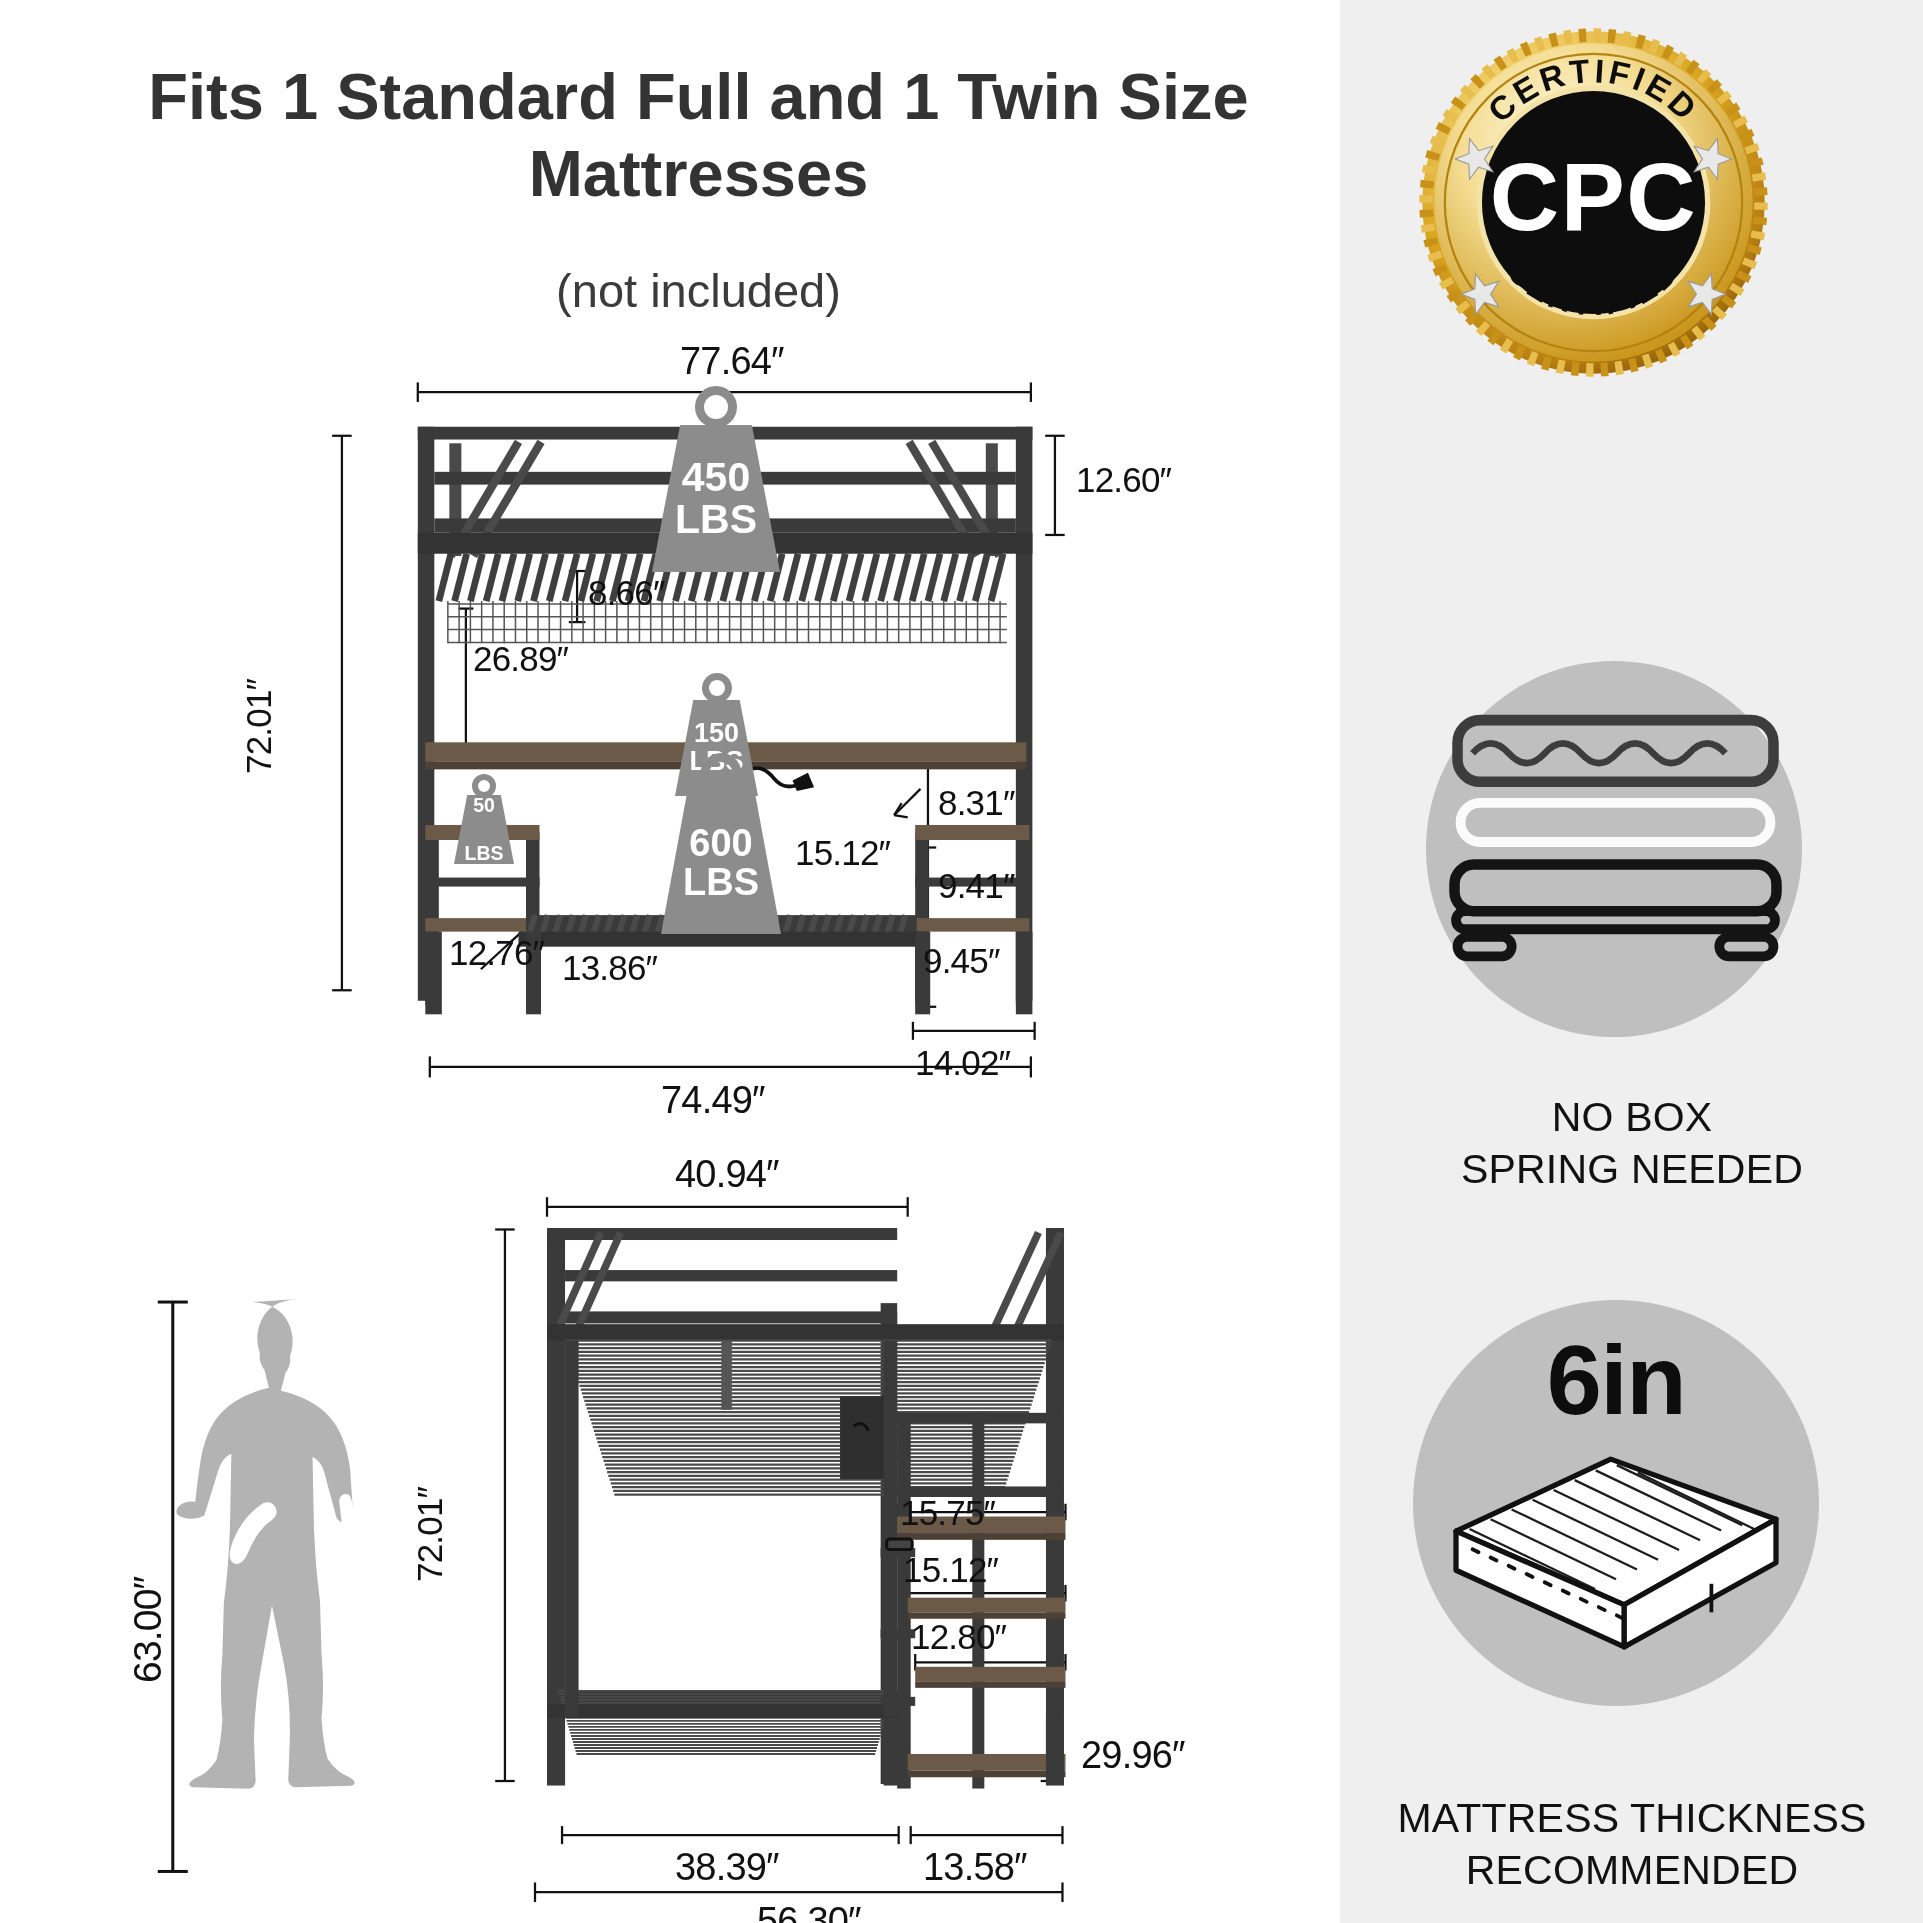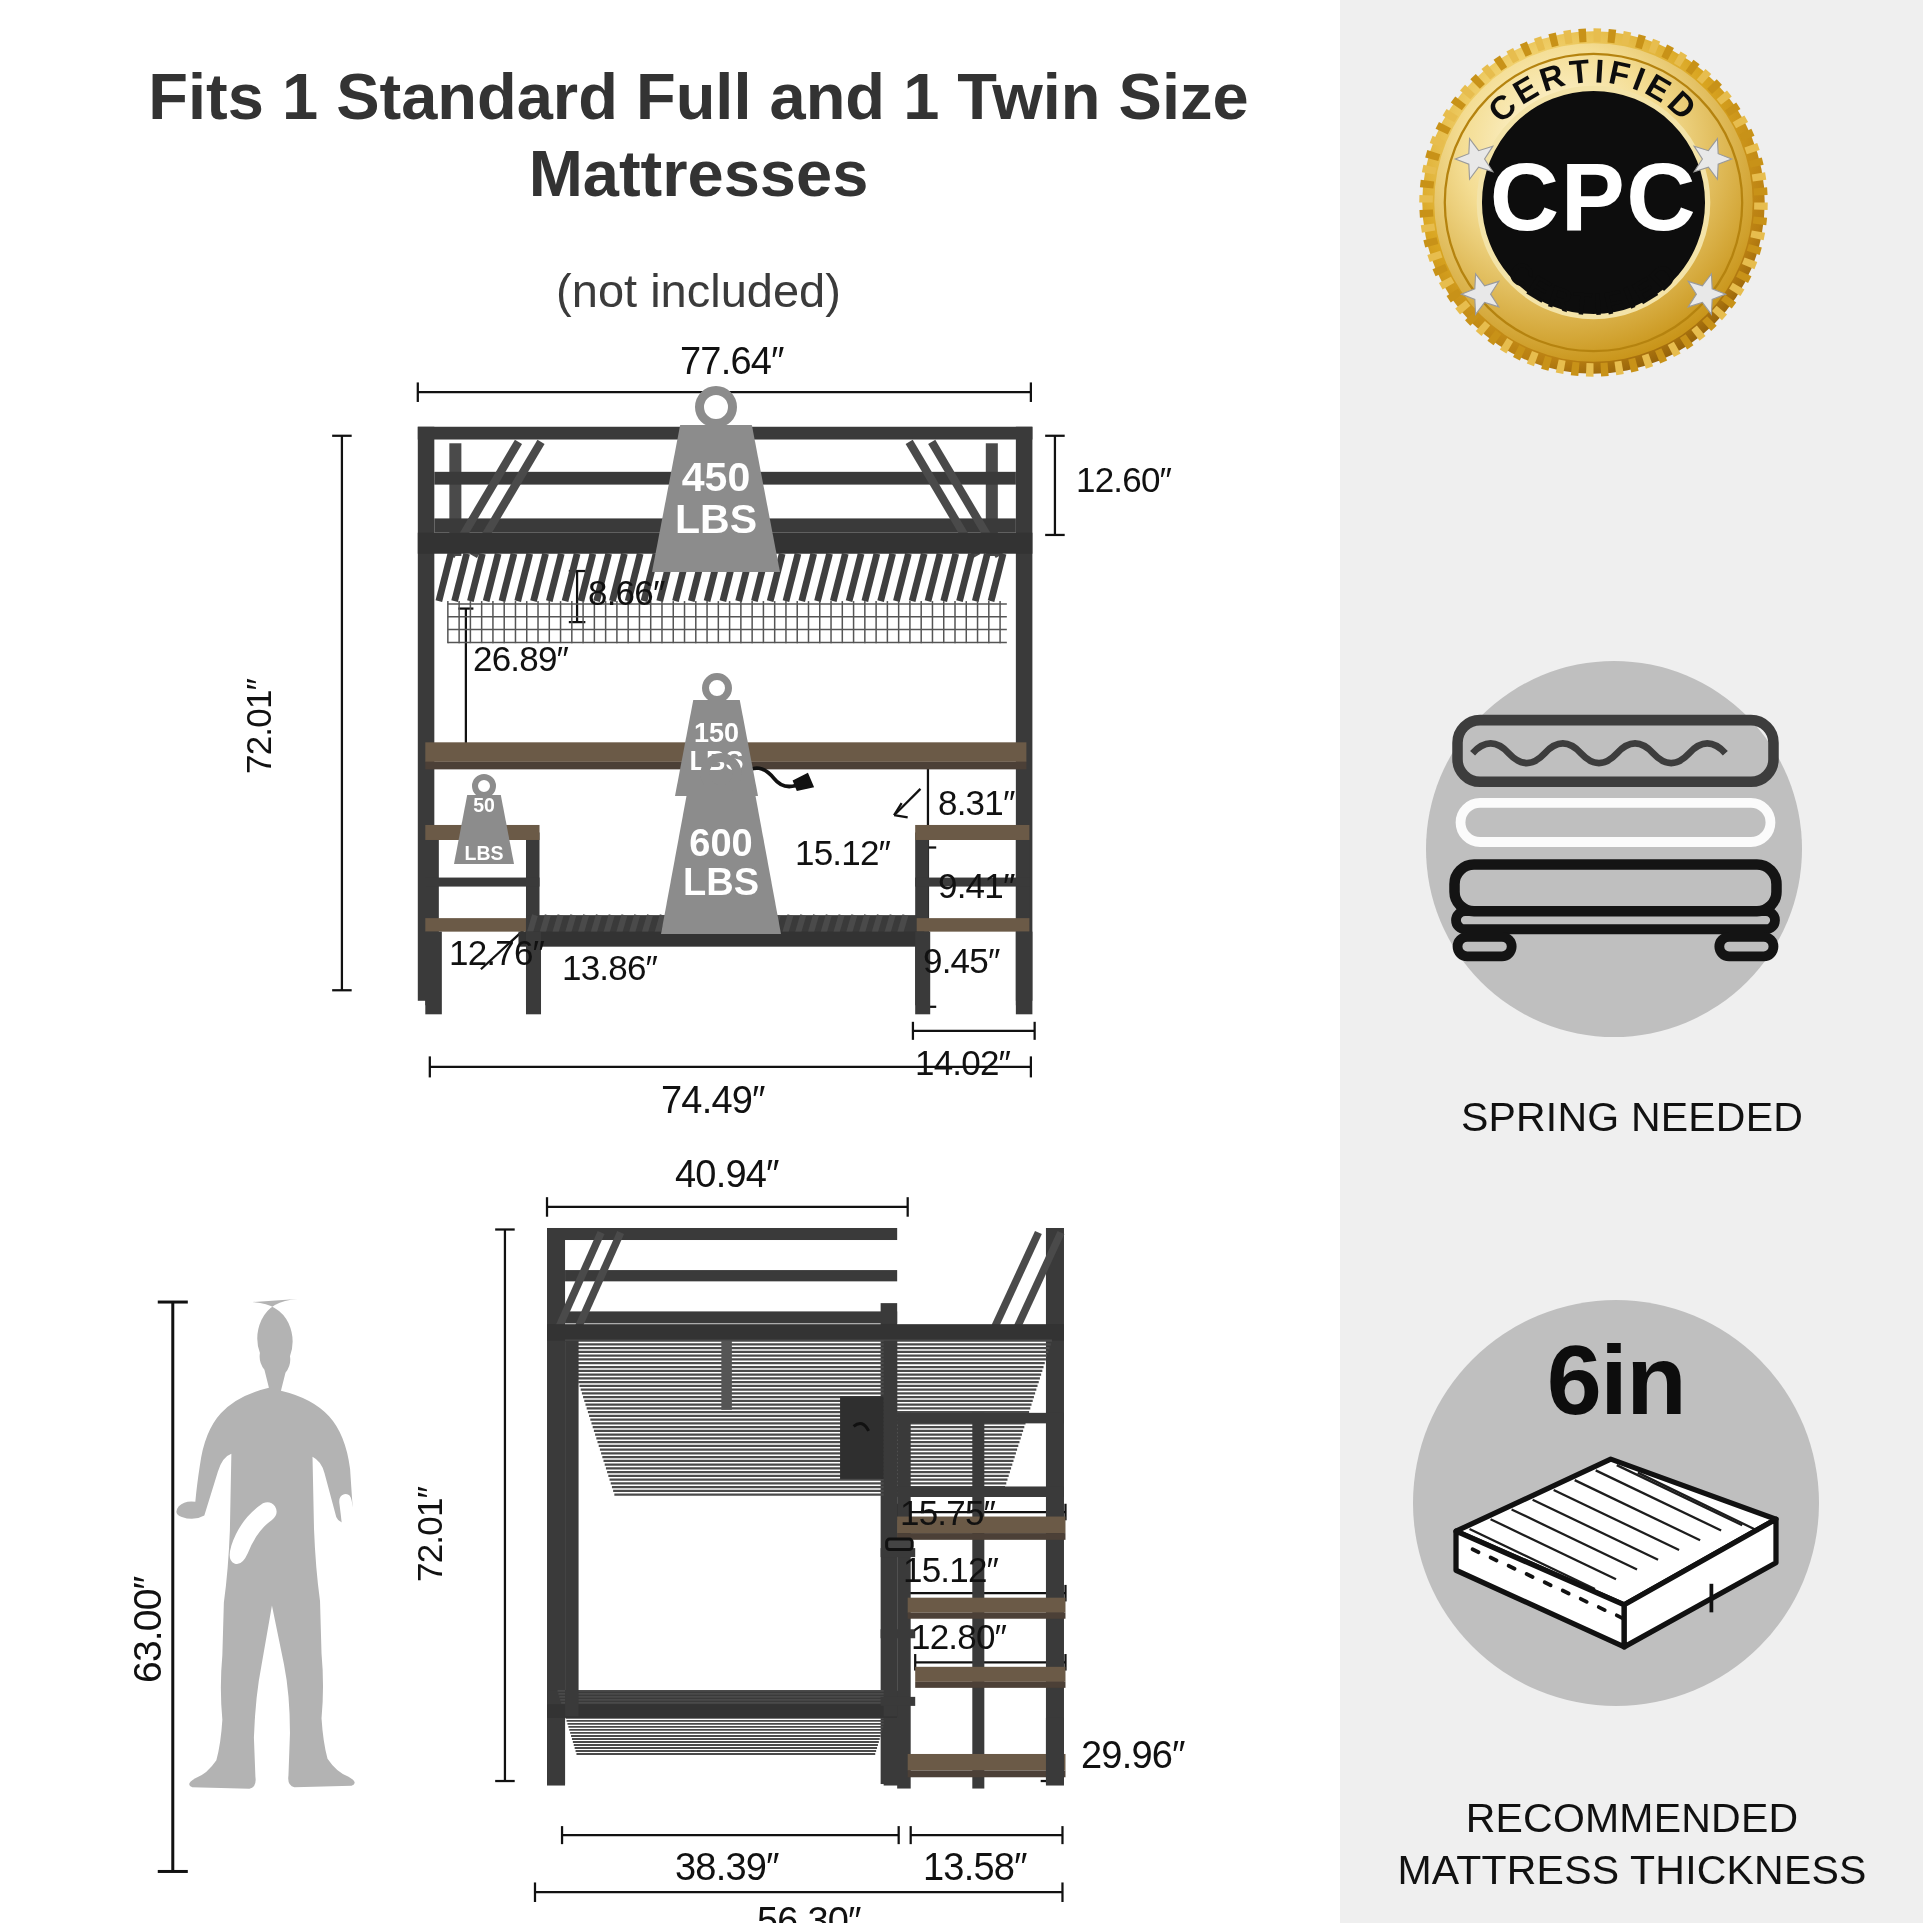--- a/index.html
+++ b/index.html
@@ -449,20 +449,21 @@
   <svg class="art" style="left:1450px; top:714px;" width="331" height="256" viewBox="0 0 440 340">
     <rect x="10" y="8" width="420" height="82" rx="30" fill="none" stroke="#3d3d3d" stroke-width="14"></rect>
     <path d="M30,52 q24,-26 48,0 q24,26 48,0 q24,-26 48,0 q24,26 48,0 q24,-26 48,0 q24,26 48,0 q24,-26 48,0" fill="none" stroke="#3d3d3d" stroke-width="9"></path>
     <rect x="14" y="118" width="412" height="52" rx="26" fill="none" stroke="#fbfbfb" stroke-width="13"></rect>
     <rect x="6" y="200" width="428" height="62" rx="26" fill="none" stroke="#141414" stroke-width="14"></rect>
     <rect x="8" y="262" width="424" height="24" rx="12" fill="none" stroke="#141414" stroke-width="13"></rect>
     <rect x="10" y="296" width="72" height="26" rx="13" fill="none" stroke="#141414" stroke-width="13"></rect>
     <rect x="358" y="296" width="72" height="26" rx="13" fill="none" stroke="#141414" stroke-width="13"></rect>
   </svg>
   <div class="cap cap-nb">
+    <div>NO BOX</div>
     <div>SPRING NEEDED</div>
   </div>
 
   <div class="circle-icon circle-mt"></div>
   <div style="position:absolute; left:1413px; top:1323px; width:406px; text-align:center;
               font-size:99px; font-weight:700; color:#0d0d0d; letter-spacing:-1.5px;">6in</div>
   <svg class="art" style="left:1447px; top:1450px;" width="338" height="218" viewBox="0 0 450 290">
     <g fill="#ffffff" stroke="#111" stroke-width="7" stroke-linejoin="round">
       <path d="M12,108 L218,12 L438,92 L236,206 Z"></path>
       <path d="M12,108 L12,160 L236,262 L236,206 Z"></path>
@@ -486,22 +487,22 @@
       <line x1="106" y1="165" x2="114" y2="169"></line>
       <line x1="130" y1="176" x2="138" y2="180"></line>
       <line x1="154" y1="187" x2="162" y2="191"></line>
       <line x1="178" y1="198" x2="186" y2="202"></line>
       <line x1="202" y1="209" x2="210" y2="213"></line>
       <line x1="226" y1="220" x2="234" y2="224"></line>
     </g>
     <line x1="352" y1="178" x2="352" y2="216" stroke="#111" stroke-width="5"></line>
   </svg>
   <div class="cap cap-mt">
+    <div>MATTRESS THICKNESS</div>
     <div>RECOMMENDED</div>
-    <div>MATTRESS THICKNESS</div>
   </div>
 
   <div class="title">Fits 1 Standard Full and 1 Twin Size Mattresses</div>
   <div class="subtitle">(not included)</div>
 
   <svg class="art" style="left:0; top:0;" width="1345" height="1127" viewBox="0 0 1790 1500">
     <g stroke="#111" stroke-width="3" fill="none">
 
       <line x1="556" y1="522" x2="1372" y2="522"></line>
       <line x1="556" y1="509" x2="556" y2="535"></line>

